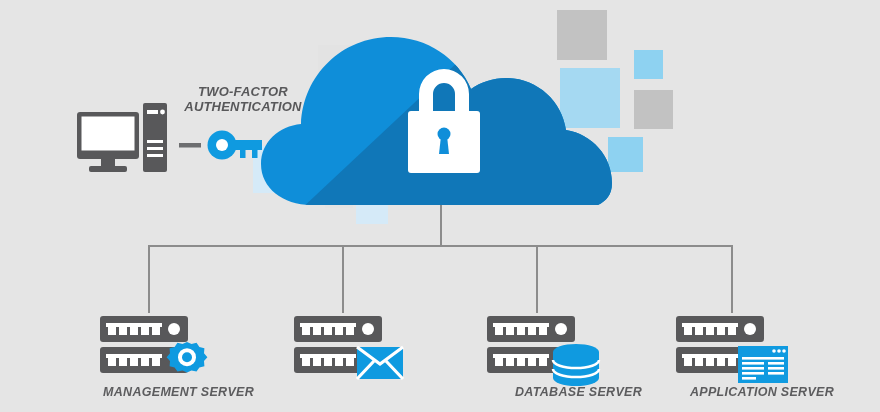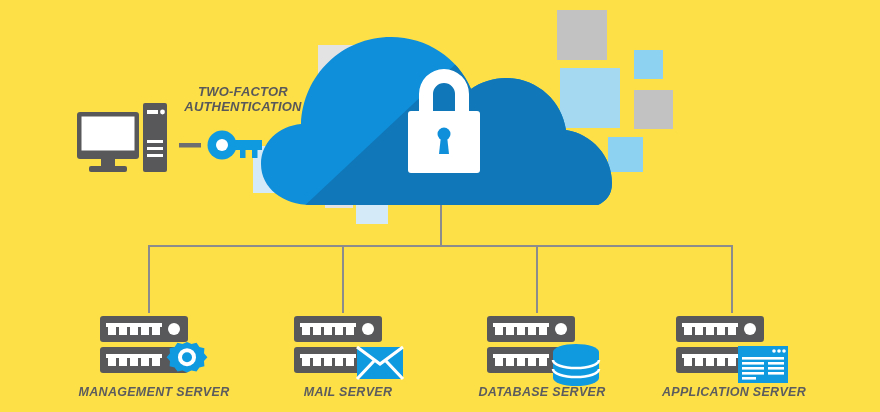--- a/index.html
+++ b/index.html
@@ -8,21 +8,21 @@
     padding: 0;
     background: #ffffff;
   }
   body {
     font-family: "Liberation Sans", sans-serif;
   }
   #canvas {
     position: relative;
     width: 880px;
     height: 412px;
-    background: #fde047;
+    background: #e5e5e5;
     overflow: hidden;
   }
   .layer {
     position: absolute;
     left: 0;
     top: 0;
     width: 880px;
     height: 412px;
   }
 
@@ -39,21 +39,21 @@
     font-style: italic;
     line-height: 15px;
     letter-spacing: 0.2px;
     color: #58585a;
     white-space: pre-line;
   }
   .node-label {
     position: absolute;
     top: 385px;
     width: 200px;
-    text-align: center;
+    text-align: right;
     font-family: "Liberation Sans", sans-serif;
     font-size: 12.5px;
     font-weight: bold;
     font-style: italic;
     letter-spacing: 0.3px;
     color: #5c5c5e;
     white-space: nowrap;
   }
 </style>
 </head>
@@ -307,17 +307,16 @@
             <rect x="4" y="26" width="22" height="2.6"></rect>
             <rect x="30" y="26" width="16" height="2.6"></rect>
             <rect x="4" y="31" width="14" height="2.6"></rect>
           </g>
         </g>
       </g>
     </svg>
   </div>
 
   <div class="node-label" style="left:54px;">MANAGEMENT SERVER</div>
-  <div class="node-label" style="left:248px;">MAIL SERVER</div>
   <div class="node-label" style="left:634px;">APPLICATION SERVER</div>
   <div class="node-label" style="left:442px;">DATABASE SERVER</div>
 
 </div>
 
 </body></html>

